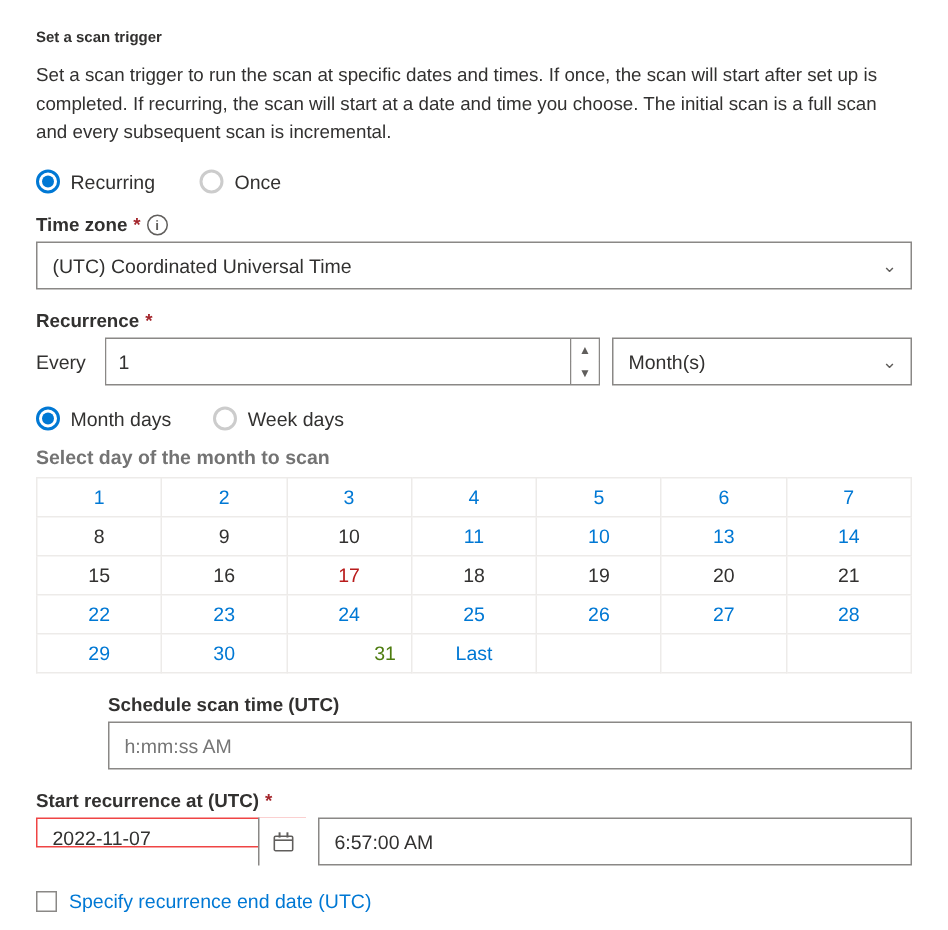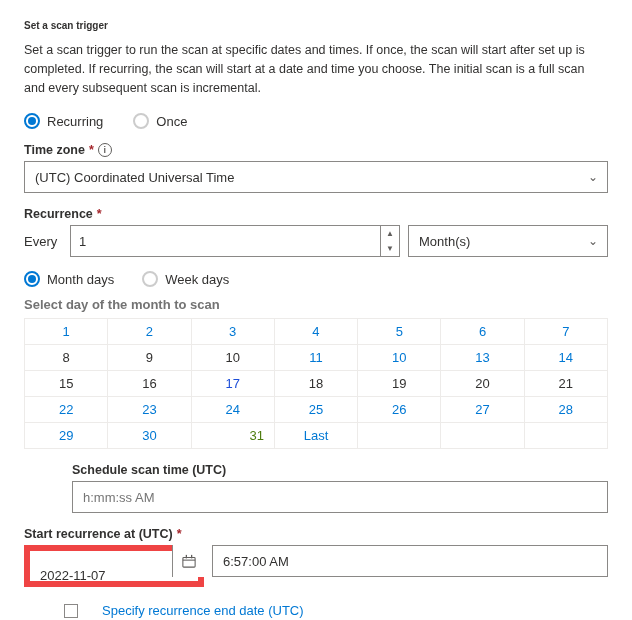--- a/index.html
+++ b/index.html
@@ -218,22 +218,22 @@
       display: flex;
       gap: 8px;
       margin-top: 4px;
     }
     .date-input-wrapper {
       position: relative;
       flex: 0 0 180px;
     }
     .date-input {
       width: 100%;
-      border: 6px solid #ef4444;
-      padding: 24px 36px 6px 10px;
+      border: 1px solid #ef4444;
+      padding: 12px 36px 6px 10px;
       font-size: 13px;
       color: #323130;
       height: 16px;
       outline: none;
     }
     .calendar-icon-btn {
       position: absolute;
       right: 0;
       top: 0;
       width: 32px;
@@ -252,23 +252,22 @@
       border: 1px solid #8a8886;
       padding: 6px 10px;
       font-size: 13px;
       color: #323130;
       height: 32px;
       outline: none;
     }
     .checkbox-row {
       display: flex;
       align-items: center;
-      gap: 24px;
+      gap: 8px;
       margin-top: 16px;
-      margin-left: 40px;
     }
     .checkbox-box {
       width: 14px;
       height: 14px;
       border: 1px solid #8a8886;
       background: #fff;
       cursor: pointer;
       flex-shrink: 0;
     }
     .checkbox-label {
@@ -361,21 +360,21 @@
         <td style="color: rgb(50, 49, 48);">9</td>
         <td style="color: rgb(50, 49, 48);">10</td>
         <td style="color: rgb(0, 120, 212);">11</td>
         <td style="color: rgb(0, 120, 212);">10</td>
         <td style="color: rgb(0, 120, 212);">13</td>
         <td style="color: rgb(0, 120, 212);">14</td>
       </tr>
       <tr>
         <td style="color: rgb(50, 49, 48);">15</td>
         <td style="color: rgb(50, 49, 48);">16</td>
-        <td style="color: #1d4ed8;">17</td>
+        <td style="color: #b91c1c;">17</td>
         <td style="color: rgb(50, 49, 48);">18</td>
         <td style="color: rgb(50, 49, 48);">19</td>
         <td style="color: rgb(50, 49, 48);">20</td>
         <td style="color: rgb(50, 49, 48);">21</td>
       </tr>
       <tr>
         <td style="color: rgb(0, 120, 212);">22</td>
         <td style="color: rgb(0, 120, 212);">23</td>
         <td style="color: rgb(0, 120, 212);">24</td>
         <td style="color: rgb(0, 120, 212);">25</td>

